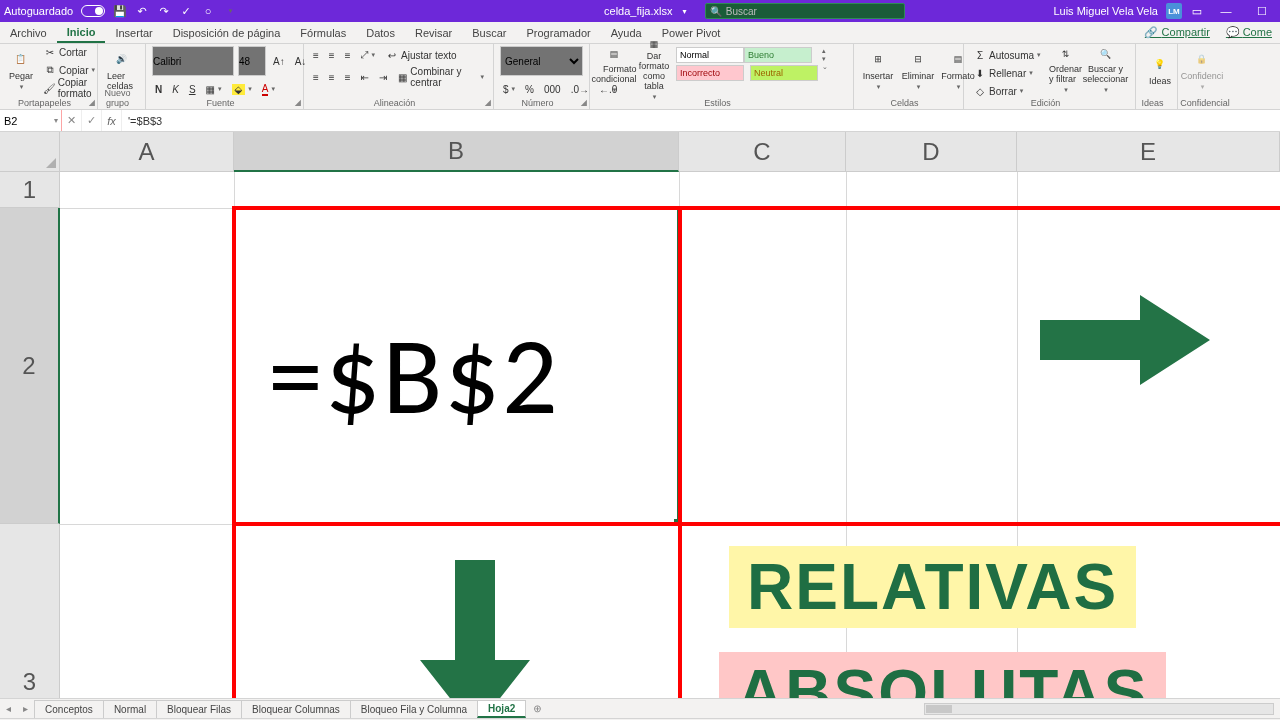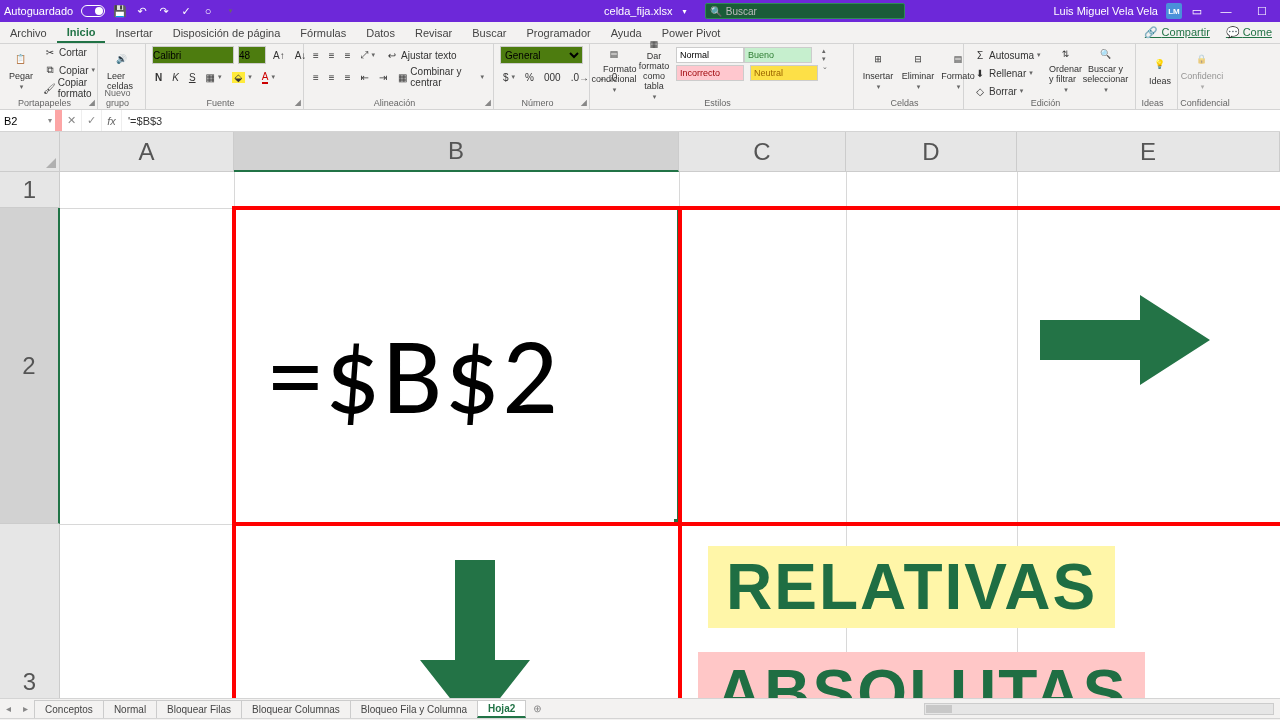--- a/index.html
+++ b/index.html
@@ -28,31 +28,31 @@
 .ribbon { height: 66px; background:#f3f2f1; display:flex; border-bottom:1px solid #d4d4d4; }
 .rgroup { border-right:1px solid #d4d4d4; padding: 2px 6px 0 6px; display:flex; flex-direction:column; position:relative;}
 .rgroup .label { position:absolute; bottom:1px; left:0; right:8px; text-align:center; font-size:9px; color:#666;}
 .rgroup .corner { position:absolute; bottom:2px; right:2px; font-size:8px; color:#888;}
 .rrow { display:flex; align-items:center; gap:4px;}
 .rbtn { height:18px; padding:0 3px; display:flex; align-items:center; font-size:10px; color:#333; gap:2px; cursor:pointer;}
 .rbtn.big { flex-direction:column; height:48px; width:36px; justify-content:center; font-size:9px;}
 .rbtn.big svg,.rbtn.big .ico { width:20px; height:20px;}
 .rbtn .ico { width:14px; height:14px; display:inline-flex; align-items:center; justify-content:center;}
 .dd::after { content:'▾'; font-size:7px; margin-left:1px; color:#666;}
-select,input.combo { font-size:10px; height:18px; border:1px solid #ccc; background:#4d7c0f;}
+select,input.combo { font-size:10px; height:30px; border:1px solid #ccc; background:#737373;}
 .fontname{width:82px;} .fontsize{width:28px;}
 
 
 .styletile { width:68px; height:16px; border:1px solid #ccc; font-size:9px; display:flex; align-items:center; padding:0 3px; margin:1px 0;}
-.st-normal{background:#fff;} .st-bueno{background:#c6efce;color:#2e7d32;} .st-incorrecto{background:#ffc7ce;color:#9c0006;} .st-neutral{background:#fde047;color:#9c6500;}
+.st-normal{background:#fff;} .st-bueno{background:#c6efce;color:#2e7d32;} .st-incorrecto{background:#ffc7ce;color:#9c0006;} .st-neutral{background:#bef264;color:#9c6500;}
 .st-arrows{width:12px; display:flex; flex-direction:column; font-size:7px; color:#666; justify-content:space-between; padding:1px 0;}
 
 
 .fbar { height: 22px; border-bottom:1px solid #d4d4d4; display:flex; align-items:center; font-size:11px;}
-.namebox { width:62px; border-right:7px solid #fca5a5; height:100%; display:flex; align-items:center; padding:0 4px; position:relative;}
+.namebox { width:62px; border-right:1px solid #fca5a5; height:100%; display:flex; align-items:center; padding:0 4px; position:relative;}
 .namebox::after{content:'▾'; position:absolute; right:3px; font-size:8px; color:#888;}
 .fbar .fbtn { width:20px; text-align:center; color:#888; border-right:1px solid #eee; height:100%; display:flex; align-items:center; justify-content:center;}
 .fbar .fx { font-style:italic; color:#666;}
 .fbar .formula { flex:1; padding:0 6px; color:#333;}
 
 
 .gridwrap { position:relative; height: 566px; overflow:hidden; background:#fff;}
 .selectall { position:absolute; top:0; left:0; width:60px; height:40px; background:#e6e6e6; border-right:1px solid #ccc; border-bottom:1px solid #ccc;}
 .selectall::after{content:''; position:absolute; right:3px; bottom:3px; width:0;height:0; border-left:10px solid transparent; border-bottom:10px solid #b0b0b0;}
 .colheads { position:absolute; top:0; left:60px; right:0; height:40px; display:flex;}
@@ -78,21 +78,21 @@
 .redbox { position:absolute; border:4px solid #ff0000;}
 .redv,.redh{position:absolute; background:#ff0000;}
 .redv{width:4px;} .redh{height:4px;}
 
 
 .bigformula { position:absolute; font-size:110px; font-weight:400; color:#000; font-family: Calibri, Arial, sans-serif; letter-spacing:2px;}
 
 
 .arrow-right svg, .arrow-down svg { fill:#237346;}
 
-.hl { position:absolute; font-size:64px; font-weight:900; letter-spacing:2px; padding:4px 18px; font-family: Arial Black, Arial, sans-serif;}
+.hl { position:absolute; font-size:64px; font-weight:900; letter-spacing:2px; padding:4px 18px; font-family: Arial Black, Arial, sans-serif; margin-left: 21px;}
 .hl1{ background:#fff6a8; color:#1f6e43;}
 .hl2{ background:#ffc7c7; color:#1f6e43;}
 
 
 .sheetbar { height:20px; background:#f3f2f1; border-top:1px solid #d4d4d4; display:flex; align-items:center; font-size:10px;}
 .sheetbar .nav { padding:0 6px; color:#888;}
 .sheettab { padding:0 10px; border:1px solid #ccc; border-bottom:none; height:18px; display:flex; align-items:center; background:#f3f2f1; color:#444; margin-right:-1px;}
 .sheettab.active { background:#fff; border-bottom:2px solid #217346; color:#217346; font-weight:600;}
 .sheetbar .plus{padding:0 8px; color:#888;}
 .sheetbar .scroll { flex:1; display:flex; justify-content:flex-end; align-items:center; padding-right:6px;}

